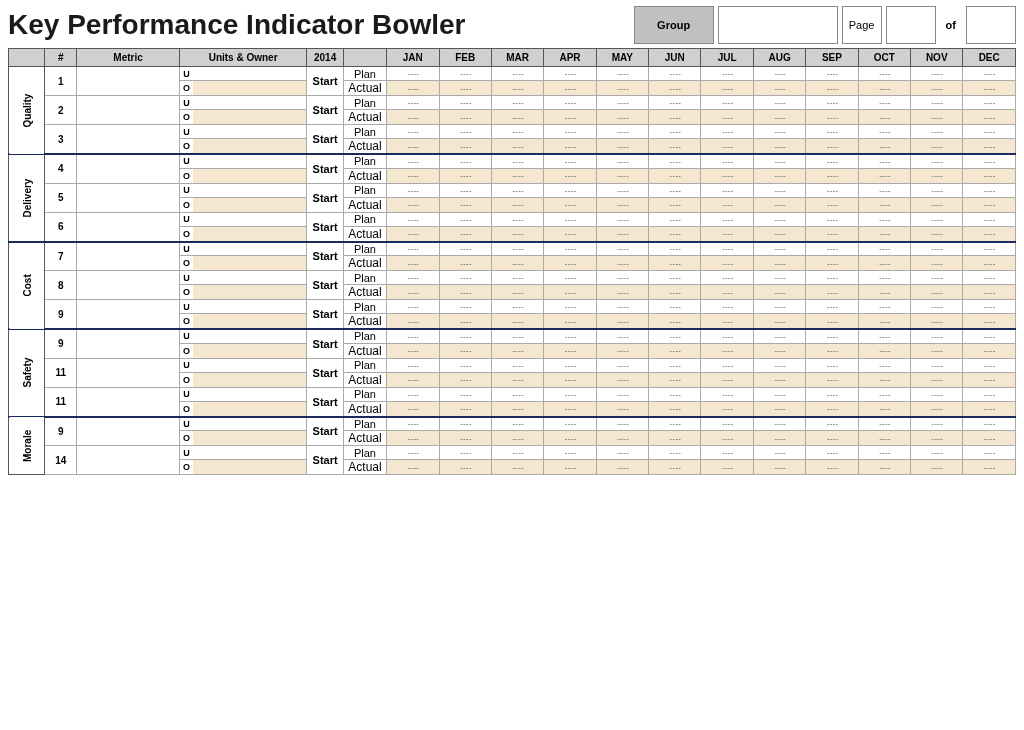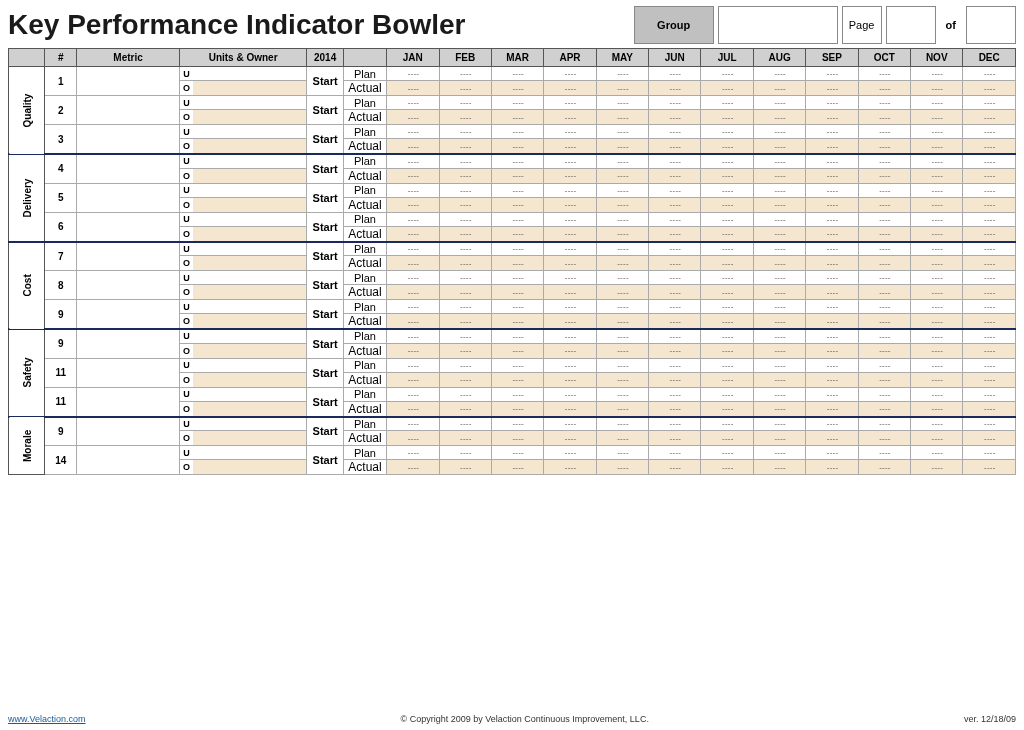--- a/index.html
+++ b/index.html
@@ -753,18 +753,13 @@
             <td class="month-actual dash-cell">- - - -</td>
             <td class="month-actual dash-cell">- - - -</td>
             <td class="month-actual dash-cell">- - - -</td>
             <td class="month-actual dash-cell">- - - -</td>
             <td class="month-actual dash-cell">- - - -</td>
           </tr>
         </tbody>
     </table>
   </div>
 
-  <div class="footer">
-    <a href="#">www.Velaction.com</a>
-    <span>© Copyright 2009 by Velaction Continuous Improvement, LLC.</span>
-    <span>ver. 12/18/09</span>
-  </div>
 </div>
 
 </body></html>

